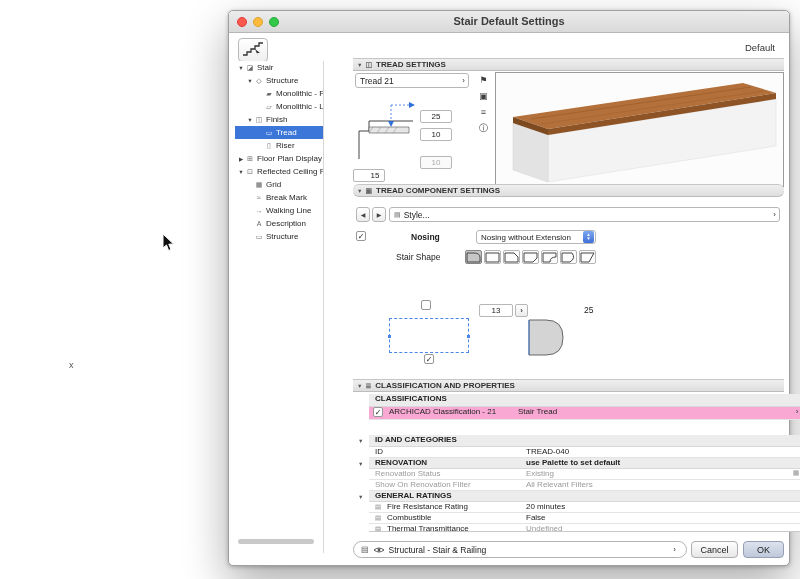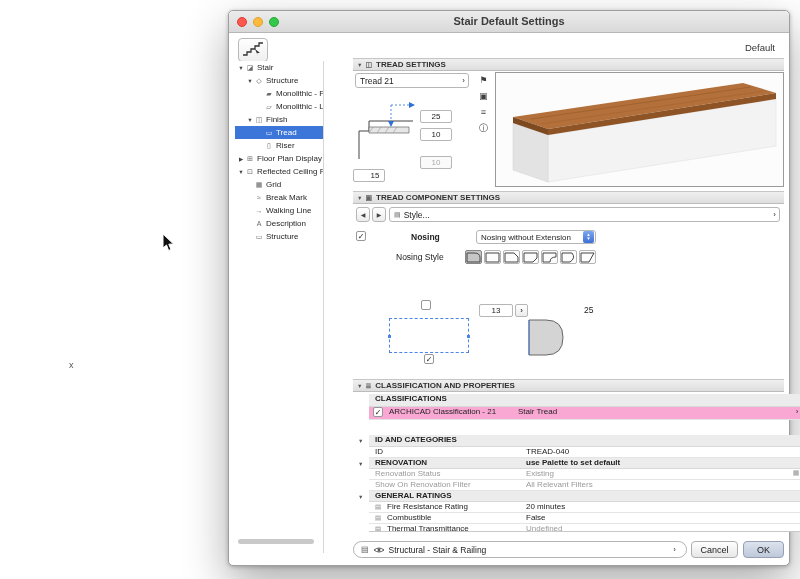--- a/index.html
+++ b/index.html
@@ -257,21 +257,21 @@
       <path d="M36,4 H58" stroke="#2f6fd8" stroke-width="0.8" stroke-dasharray="2,2"></path>
       <polygon points="33,20 39,20 36,26" fill="#2f6fd8"></polygon>
       <polygon points="54,1 54,7 60,4" fill="#2f6fd8"></polygon>
     </svg>
 
     <input class="inp" style="left: 67px; top: 99px;" value="25">
     <input class="inp" style="left: 67px; top: 117px;" value="10">
     <input class="inp" style="left: 67px; top: 145px;" disabled="" value="10">
     <input class="inp" style="left: 0px; top: 158px; padding-left: 12px;" value="15">
 
-    <div class="sechdr" style="top:180px;">
+    <div class="sechdr" style="top:173px;border-radius:6px;">
       <span class="tri">▼</span>
       <span class="hico">▣</span>
       <span>TREAD COMPONENT SETTINGS</span>
     </div>
 
     <button class="navbtn" style="left:3px;">◀</button>
     <button class="navbtn" style="left:19px;">▶</button>
     <div class="dd" style="left:36px; top:196px; width:391px; height:15px;">
       <span class="ddico">▤</span>
       <span>Style...</span>
@@ -281,21 +281,21 @@
     <span class="cb on" style="left:3px; top:220px;"></span>
     <span class="lbl bold" style="left:18px; top:221px;">Nosing</span>
     <div class="dd" style="left:123px; top:219px; width:120px; height:14px;">
       <span style="font-size:8px;">Nosing without Extension</span>
       <span class="popbtn">
           <span>▲</span>
           <span>▼</span>
         </span>
     </div>
 
-    <span class="lbl" style="left:3px; top:241px;">Nosing Style</span>
+    <span class="lbl" style="left:3px; top:241px;">Stair Shape</span>
 
     <span class="shapebtn sel2" style="left:112px;">
       <svg width="15" height="11" viewBox="0 0 15 11">
           <path d="M1,1 h7 q6,0 6,4.5 v4.5 h-13 z" fill="none" stroke="#444" stroke-width="1"></path>
         </svg>
     </span>
     <span class="shapebtn" style="left:131px;">
       <svg width="15" height="11" viewBox="0 0 15 11">
           <path d="M1,1 h13 v9 h-13 z" fill="none" stroke="#444" stroke-width="1"></path>
         </svg>

